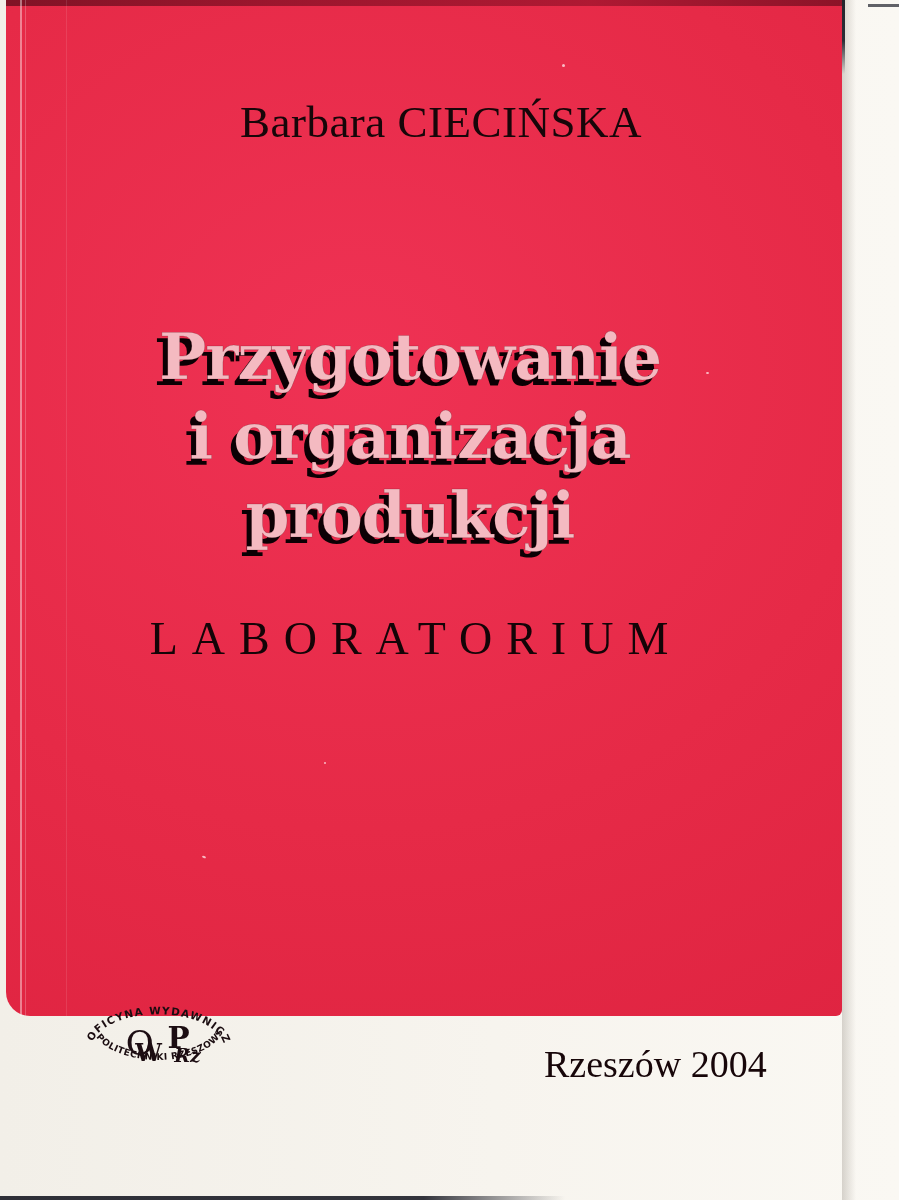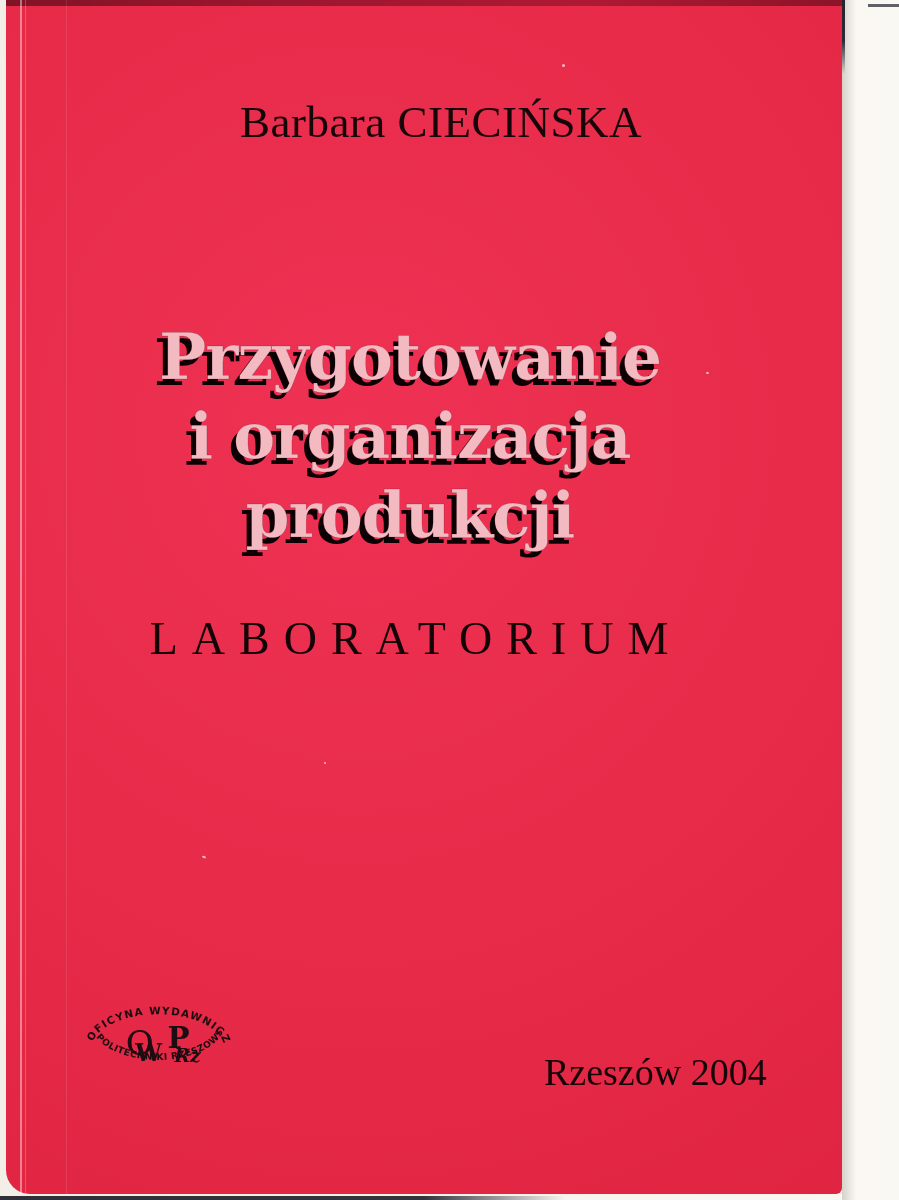--- a/index.html
+++ b/index.html
@@ -8,21 +8,21 @@
     width: 899px;
     height: 1200px;
     overflow: hidden;
     background: linear-gradient(to right, #f2efe8 0%, #f7f4ee 55%, #faf8f3 100%);
     font-family: "Liberation Serif", serif;
   }
   
   .cover {
     position: absolute;
     left: 6px; top: 0;
-    width: 836px; height: 1194px;
+    width: 836px; height: 1016px;
     background: radial-gradient(130% 95% at 42% 36%, #ef3254 0%, #e62a47 48%, #de2340 88%, #d92040 100%);
     border-bottom-left-radius: 24px;
     border-bottom-right-radius: 6px;
   }
   .top-strip {
     position: absolute; left: 0; top: 0;
     width: 100%; height: 6px;
     background: linear-gradient(to right, #6e0f20 0%, #8d1228 30%, #a5162f 70%, #7c1023 100%);
     opacity: .85;
   }
@@ -72,21 +72,20 @@
     font-size: 46px;
     letter-spacing: 14px;
     color: #140407;
   }
   .imprint {
     position: absolute;
     left: 538px; top: 1042px;
     font-family: "Liberation Serif", serif;
     font-size: 38px;
     color: #170609;
-    margin-top: 8px;
   }
   .logo {
     position: absolute;
     left: 76px; top: 1000px;
     width: 152px; height: 76px;
   }
 
   
   .edge-dark-right {
     position: absolute; left: 842px; top: 0;

